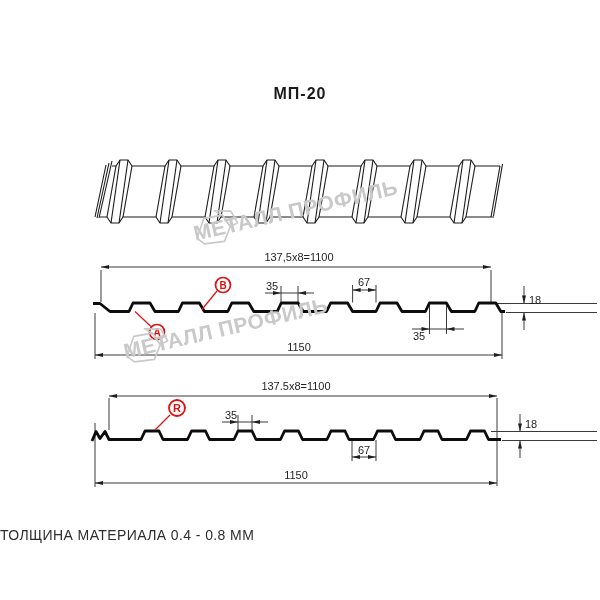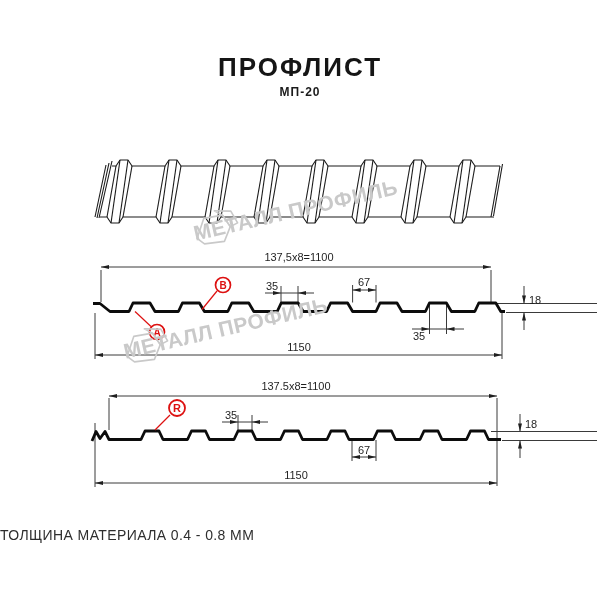--- a/index.html
+++ b/index.html
@@ -1,38 +1,37 @@
 <!DOCTYPE html>
 <html><head>
 <meta charset="utf-8">
 <style>
   html,body{margin:0;padding:0;background:#fff;}
   #page{position:relative;width:600px;height:600px;background:#fff;overflow:hidden;
         font-family:"Liberation Sans", sans-serif;}
   .title{position:absolute;top:52px;left:0;width:600px;text-align:center;
          font-size:26px;font-weight:800;letter-spacing:2px;color:#151515;}
   .subtitle{position:absolute;top:85px;left:0;width:600px;text-align:center;
-         font-size:12px;font-weight:600;letter-spacing:1px;color:#1b1b1b;}
+         font-size:16px;font-weight:600;letter-spacing:1px;color:#1b1b1b;}
   .footer{position:absolute;top:527px;left:0;width:600px;text-align:left;
          font-size:14px;font-weight:500;letter-spacing:0.4px;color:#2e2e2e;}
   svg{position:absolute;left:0;overflow:visible;}
   #svg3d{top:148px;} #svgS1{top:250px;} #svgS2{top:378px;}
   .wm{position:absolute;display:flex;align-items:center;gap:6px;
       transform:rotate(-13deg);transform-origin:left center;pointer-events:none;}
   #wm1{left:194px;top:222px;} #wm2{left:124px;top:340px;}
   .wm-text{font-size:21px;font-weight:700;letter-spacing:0.5px;color:#c9c9c9;white-space:nowrap;}
   .dimtxt{font-size:11px;fill:#1f1f1f;}
   .lbl{font-weight:700;}
 </style>
 </head>
 <body>
 
 <div id="page">
 
-  <div class="title">ПРОФЛИСТ</div>
   <div class="subtitle">МП-20</div>
 
   <svg id="svg3d" width="600" height="105" viewBox="0 0 600 105">
     <g id="g3d" stroke="#1a1a1a" stroke-width="1.1" fill="none" stroke-linejoin="round">
         <path d="M112,18 L116,18 L120,12 L128,12 L132,18 L165,18 L169,12 L177,12 L181,18 L214,18 L218,12 L226,12 L230,18 L263,18 L267,12 L275,12 L279,18 L312,18 L316,12 L324,12 L328,18 L361,18 L365,12 L373,12 L377,18 L410,18 L414,12 L422,12 L426,18 L459,18 L463,12 L471,12 L475,18 L500,18"></path>
         <path d="M100,69 L107,69 L111,75 L119,75 L123,69 L156,69 L160,75 L168,75 L172,69 L205,69 L209,75 L217,75 L221,69 L254,69 L258,75 L266,75 L270,69 L303,69 L307,75 L315,75 L319,69 L352,69 L356,75 L364,75 L368,69 L401,69 L405,75 L413,75 L417,69 L450,69 L454,75 L462,75 L466,69 L494,69"></path>
         <line x1="116" y1="18" x2="107" y2="69"></line>
         <line x1="120" y1="12" x2="111" y2="75"></line>
         <line x1="128" y1="12" x2="119" y2="75"></line>
         <line x1="132" y1="18" x2="123" y2="69"></line>

